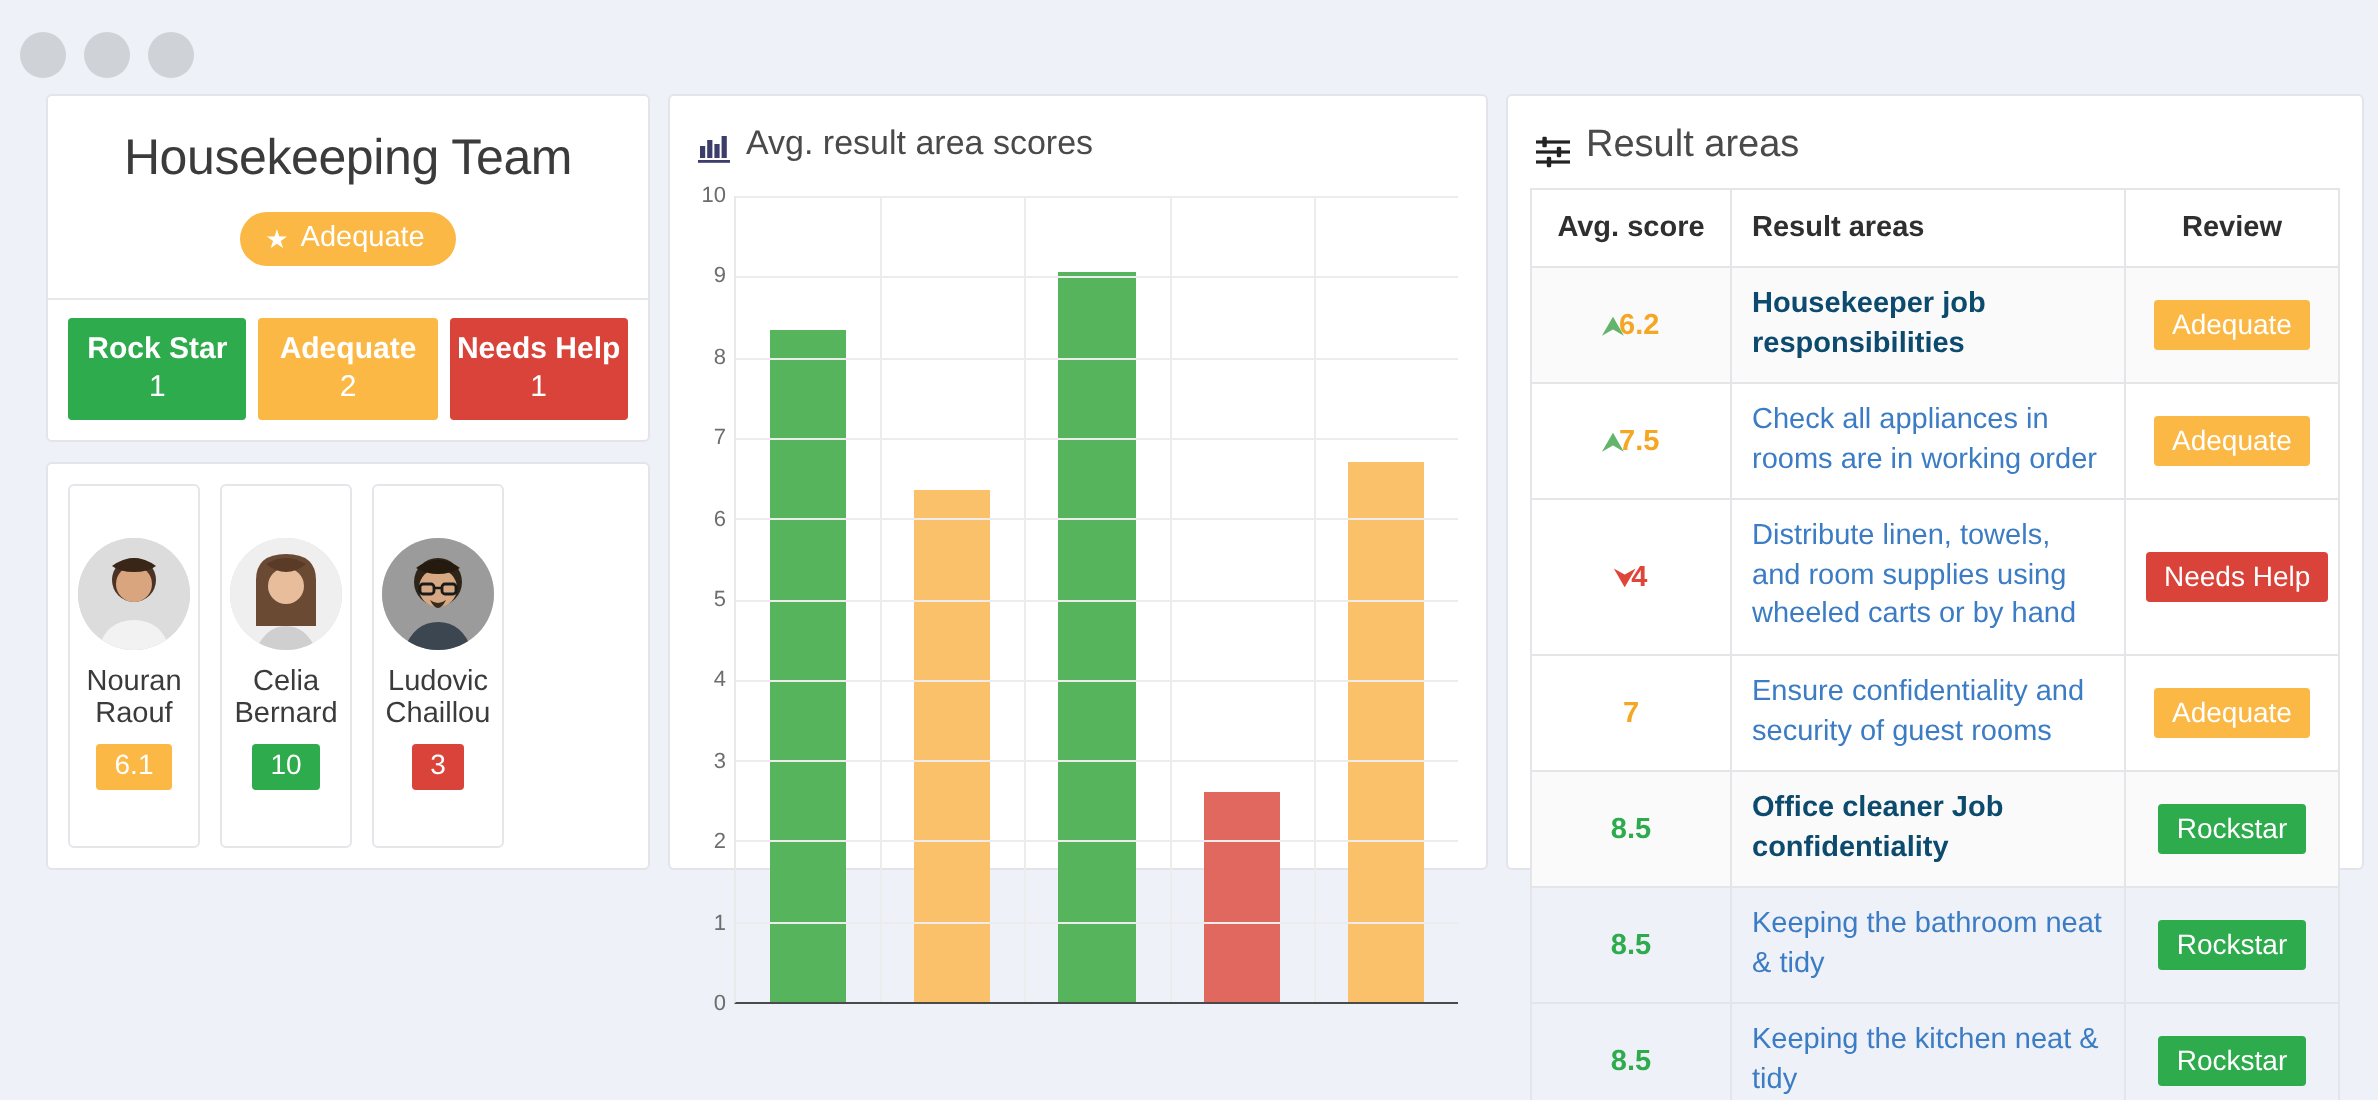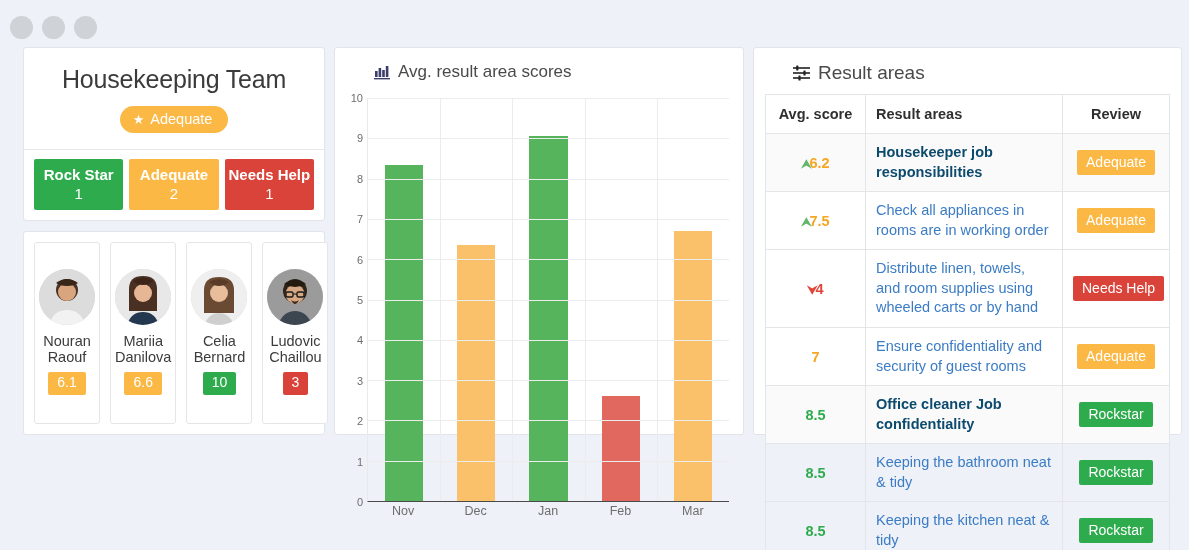--- a/index.html
+++ b/index.html
@@ -85,23 +85,22 @@
     color: #fff; font-size: 14px; border-radius: 2px;
     padding: 2px 9px 3px; line-height: 1.25;
   }
   .score-chip.orange { background: #fbb844; }
   .score-chip.green  { background: #2eab4d; }
   .score-chip.red    { background: #d9433a; }
 
   
   .col-mid { width: 410px; }
   .panel-head {
-    display: flex; align-items: center; gap: 8px;
+    display: flex; align-items: flex-end; gap: 8px;
     padding: 14px 14px 10px;
-    margin-left: 25px;
   }
   .panel-head .title { font-size: 17px; color: #4a4a4a; }
   .ico { display: inline-flex; align-items: center; }
 
   .chart-wrap { position: relative; height: 430px; padding: 0 12px 0 6px; }
   .chart {
     position: absolute; left: 6px; right: 14px; top: 0; bottom: 0;
   }
   .y-axis {
     position: absolute; left: 0; top: 6px; width: 22px; height: 404px;
@@ -211,33 +210,20 @@
               <circle cx="28" cy="21" r="11" fill="#4a3326"></circle>
               <circle cx="28" cy="23" r="9" fill="#d9a57f"></circle>
               <path d="M17 14 q11 -8 22 0 q-4 3 -11 3 q-7 0 -11 -3z" fill="#3a2519"></path>
               <path d="M10 56 q4 -15 18 -15 q14 0 18 15z" fill="#f2f2f2"></path>
             </svg>
           </div>
           <div class="member-name">Nouran Raouf</div>
           <div class="score-chip orange">6.1</div>
         </div>
 
-        <div class="member">
-          <div class="avatar">
-            <svg viewBox="0 0 56 56">
-              <rect width="56" height="56" fill="#e8e8e8"></rect>
-              <path d="M14 42 V20 q0 -13 14 -13 q14 0 14 13 V42z" fill="#4a2f23"></path>
-              <circle cx="28" cy="24" r="9" fill="#e7b795"></circle>
-              <path d="M18 12 q10 -7 20 0 q-5 4 -10 4 q-5 0 -10 -4z" fill="#3d2519"></path>
-              <path d="M12 56 q4 -13 16 -13 q12 0 16 13z" fill="#23374f"></path>
-            </svg>
-          </div>
-          <div class="member-name">Mariia Danilova</div>
-          <div class="score-chip orange">6.6</div>
-        </div>
 
         <div class="member">
           <div class="avatar">
             <svg viewBox="0 0 56 56">
               <rect width="56" height="56" fill="#efefef"></rect>
               <path d="M13 44 V21 q0 -13 15 -13 q15 0 15 13 V44z" fill="#6b4a33"></path>
               <circle cx="28" cy="24" r="9" fill="#e8bd9c"></circle>
               <path d="M18 13 q10 -6 20 0 q-5 4 -10 4 q-5 0 -10 -4z" fill="#5a3b28"></path>
               <path d="M13 56 q5 -12 15 -12 q10 0 15 12z" fill="#cfcfcf"></path>
             </svg>
@@ -322,27 +308,20 @@
             <div class="gridline" style="top: 40%;"></div>
             <div class="gridline" style="top: 50%;"></div>
             <div class="gridline" style="top: 60%;"></div>
             <div class="gridline" style="top: 70%;"></div>
             <div class="gridline" style="top: 80%;"></div>
             <div class="gridline" style="top: 90%;"></div>
             <div class="vline" style="left: 20%;"></div>
             <div class="vline" style="left: 40%;"></div>
             <div class="vline" style="left: 60%;"></div>
             <div class="vline" style="left: 80%;"></div>
-          </div>
-        <div class="x-axis">
-            <div class="x-tick">Nov</div>
-            <div class="x-tick">Dec</div>
-            <div class="x-tick">Jan</div>
-            <div class="x-tick">Feb</div>
-            <div class="x-tick">Mar</div>
           </div>
       </div>
     </div>
   </div>
 
   <div class="panel col-right">
     <div class="panel-head">
       <span class="ico">
         <svg width="17" height="16" viewBox="0 0 17 16">
           <rect x="0" y="2.2" width="17" height="1.6" fill="#222"></rect>

